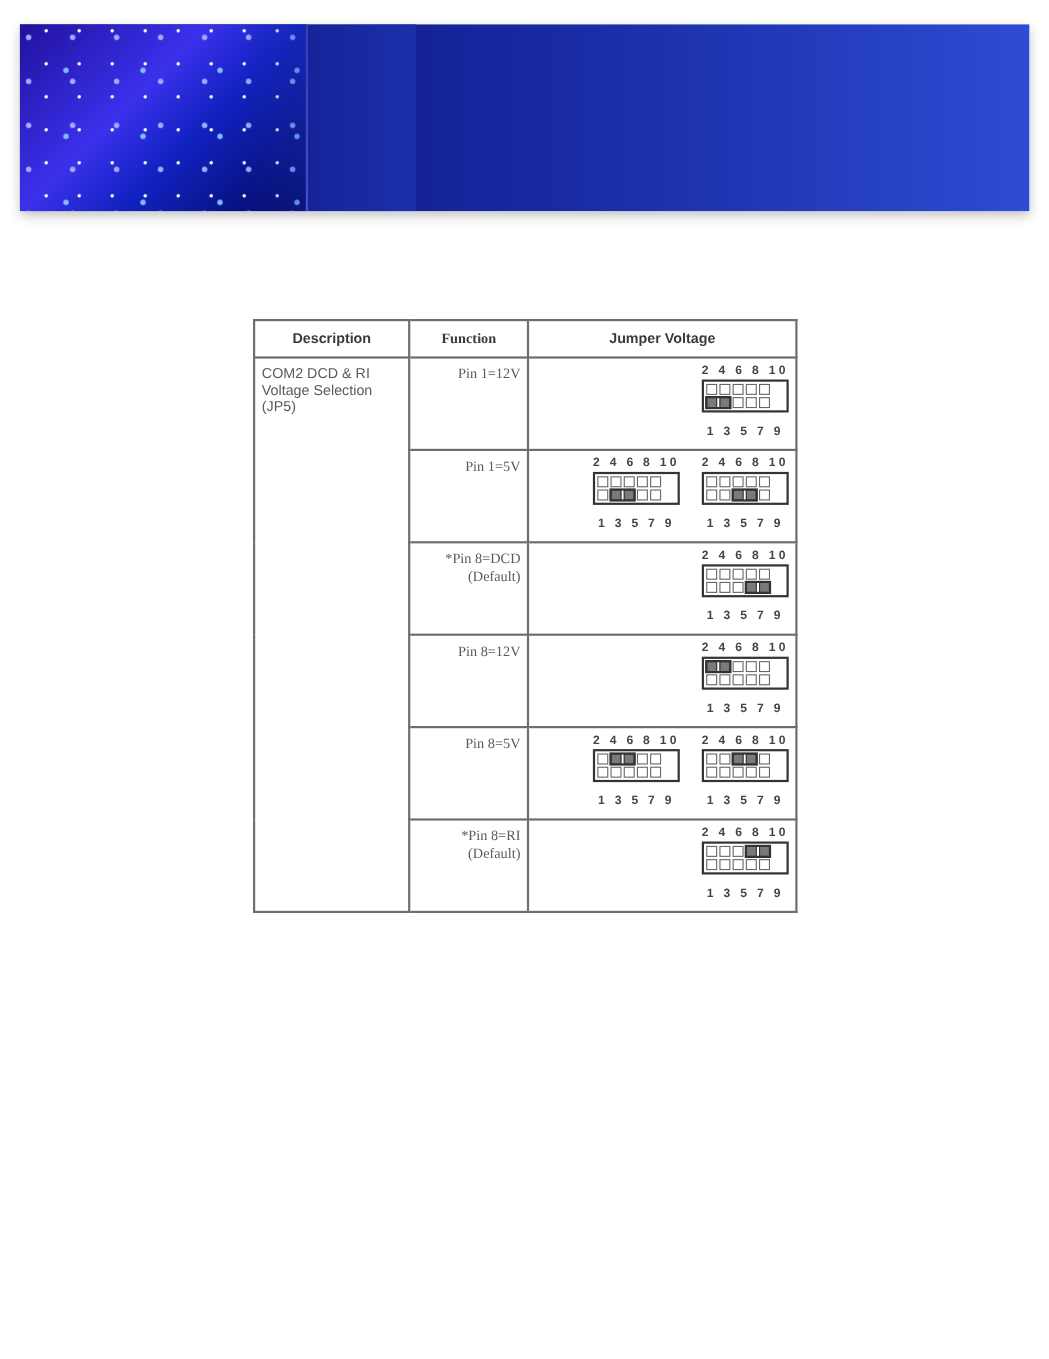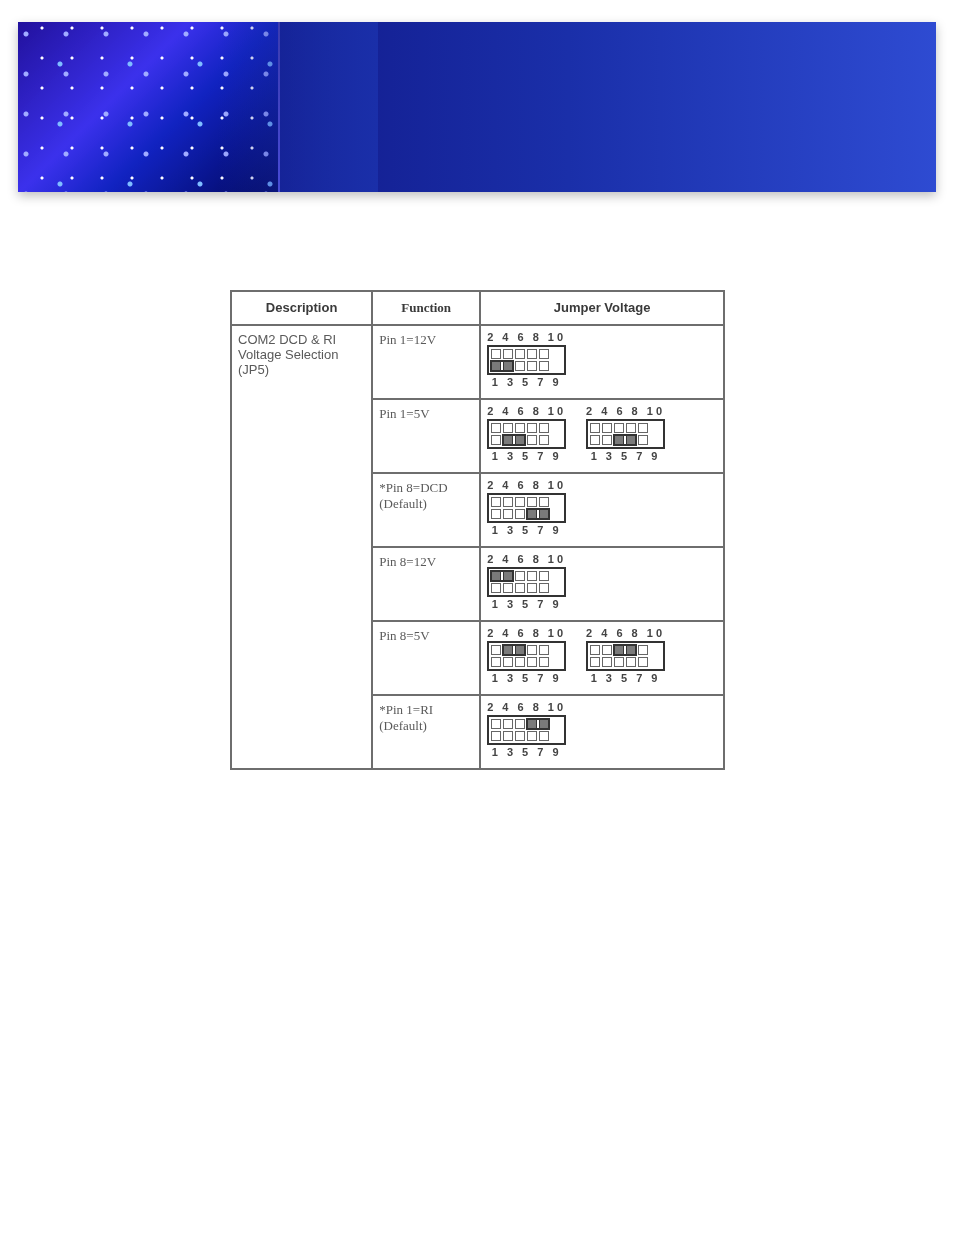--- a/index.html
+++ b/index.html
@@ -70,42 +70,42 @@
   }
   .jtable th {
     font-weight: bold;
     text-align: center;
     color: #3a3a3a;
     padding: 8px 4px;
   }
   .jtable .col-desc { width: 135px; }
   .jtable .col-func { width: 100px; font-family: Liberation Serif, serif; }
   .jtable .col-jump { width: 240px; }
-  .jtable td.func { white-space: pre-line; }
+  .jtable td.func { white-space: pre-line; text-align: right; }
 
   .jumper-cell {
     display: flex;
-    justify-content: flex-start;
+    justify-content: flex-end;
     gap: 20px;
   }
 
   
   .jb {
     display: inline-block;
     text-align: center;
     line-height: 1;
   }
   .jb .lbl {
     font-size: 11px;
     letter-spacing: 3px;
     color: #444;
     font-weight: bold;
   }
   .jb .lbl-top { margin-bottom: 2px; }
-  .jb .lbl-bot { margin-top: 2px; }
+  .jb .lbl-bot { margin-top: 12px; }
   .jb .rows {
     border: 2px solid #333;
     padding: 2px;
     display: flex;
     flex-direction: column;
     gap: 2px;
     background: #fff;
   }
   .jb .row {
     display: flex;
@@ -372,21 +372,21 @@
                     <div class="pin"></div>
                     <div class="pin"></div>
                   </div>
                 </div>
                 <div class="lbl lbl-bot">1 3 5 7 9</div>
               </div>
             </div>
           </td>
         </tr>
         <tr>
-          <td class="col-func func">*Pin 1=RI
+          <td class="col-func func">*Pin 8=RI
 (Default)</td>
           <td class="col-jump">
             <div class="jumper-cell">
               <div class="jb">
                 <div class="lbl lbl-top">2 4 6 8 10</div>
                 <div class="rows">
                   <div class="row">
                     <div class="pin"></div>
                     <div class="pin"></div>
                     <div class="pin"></div>

